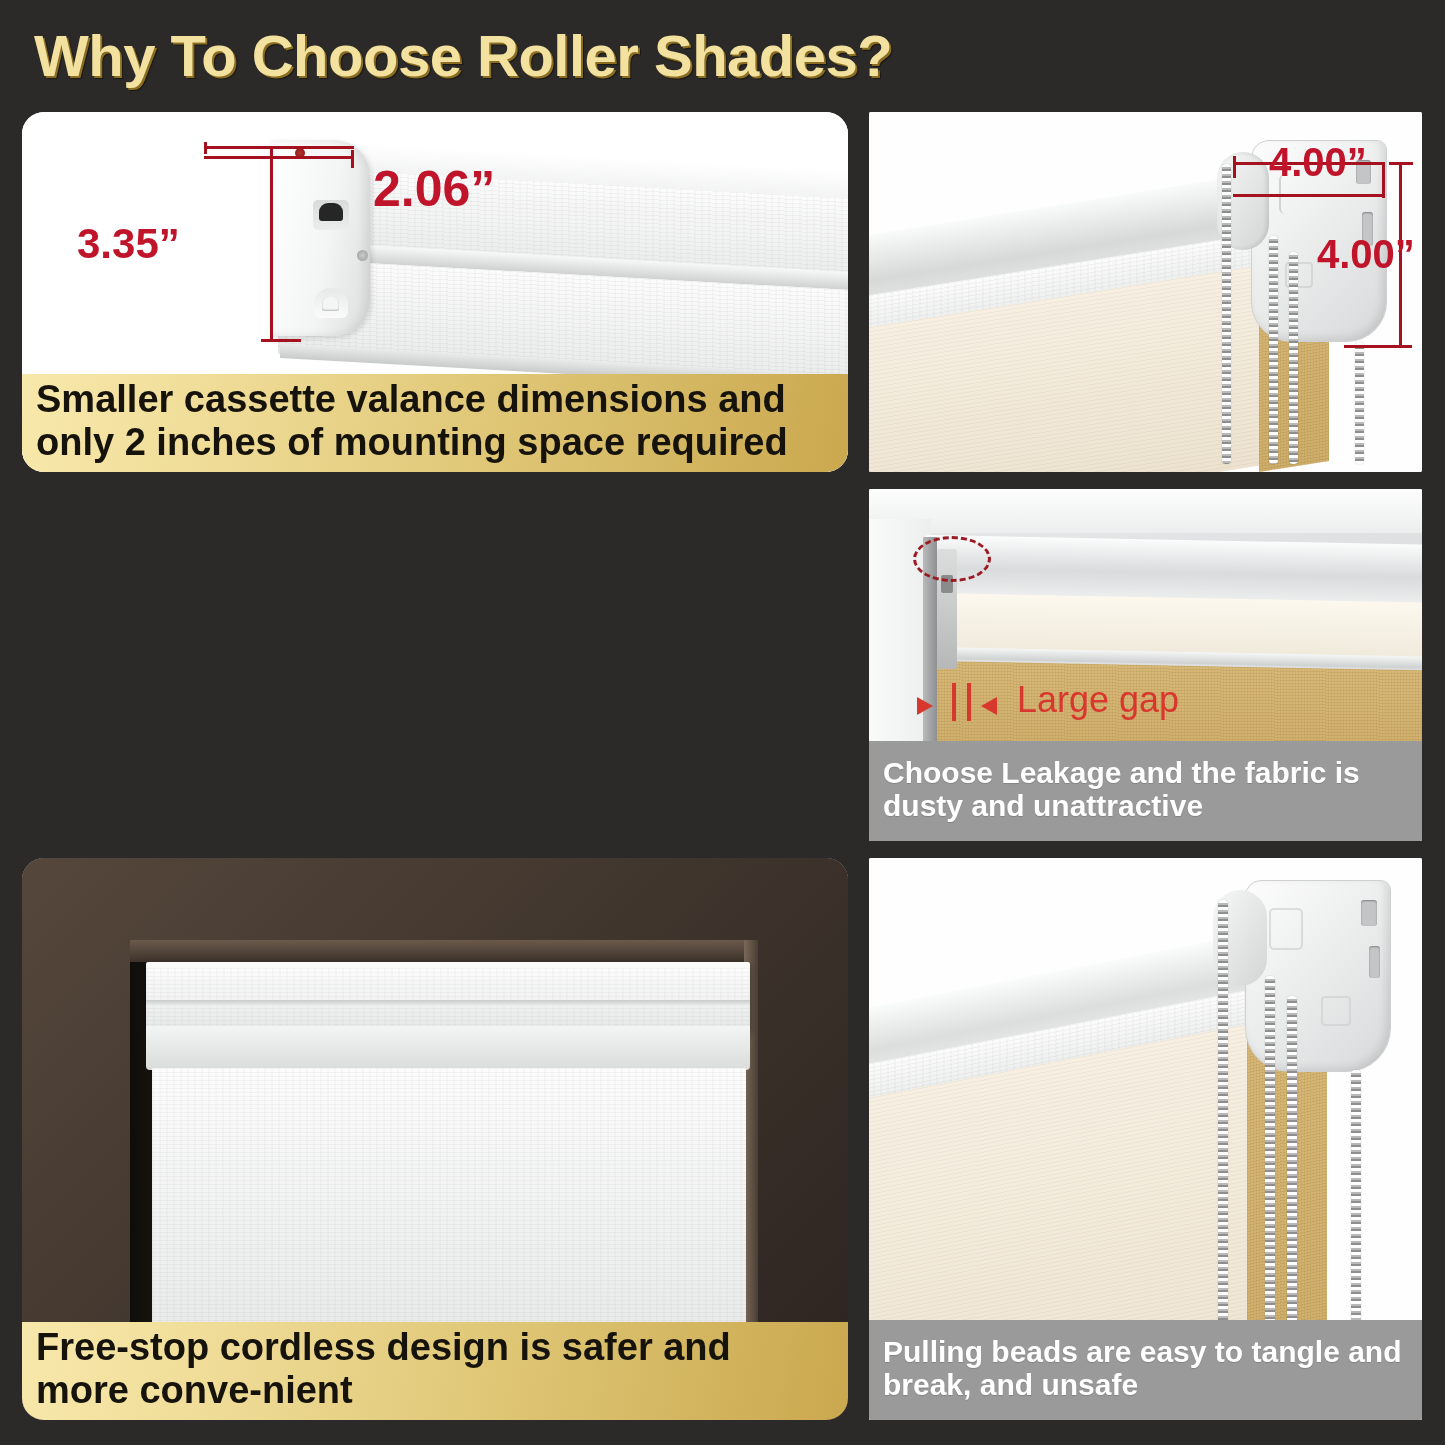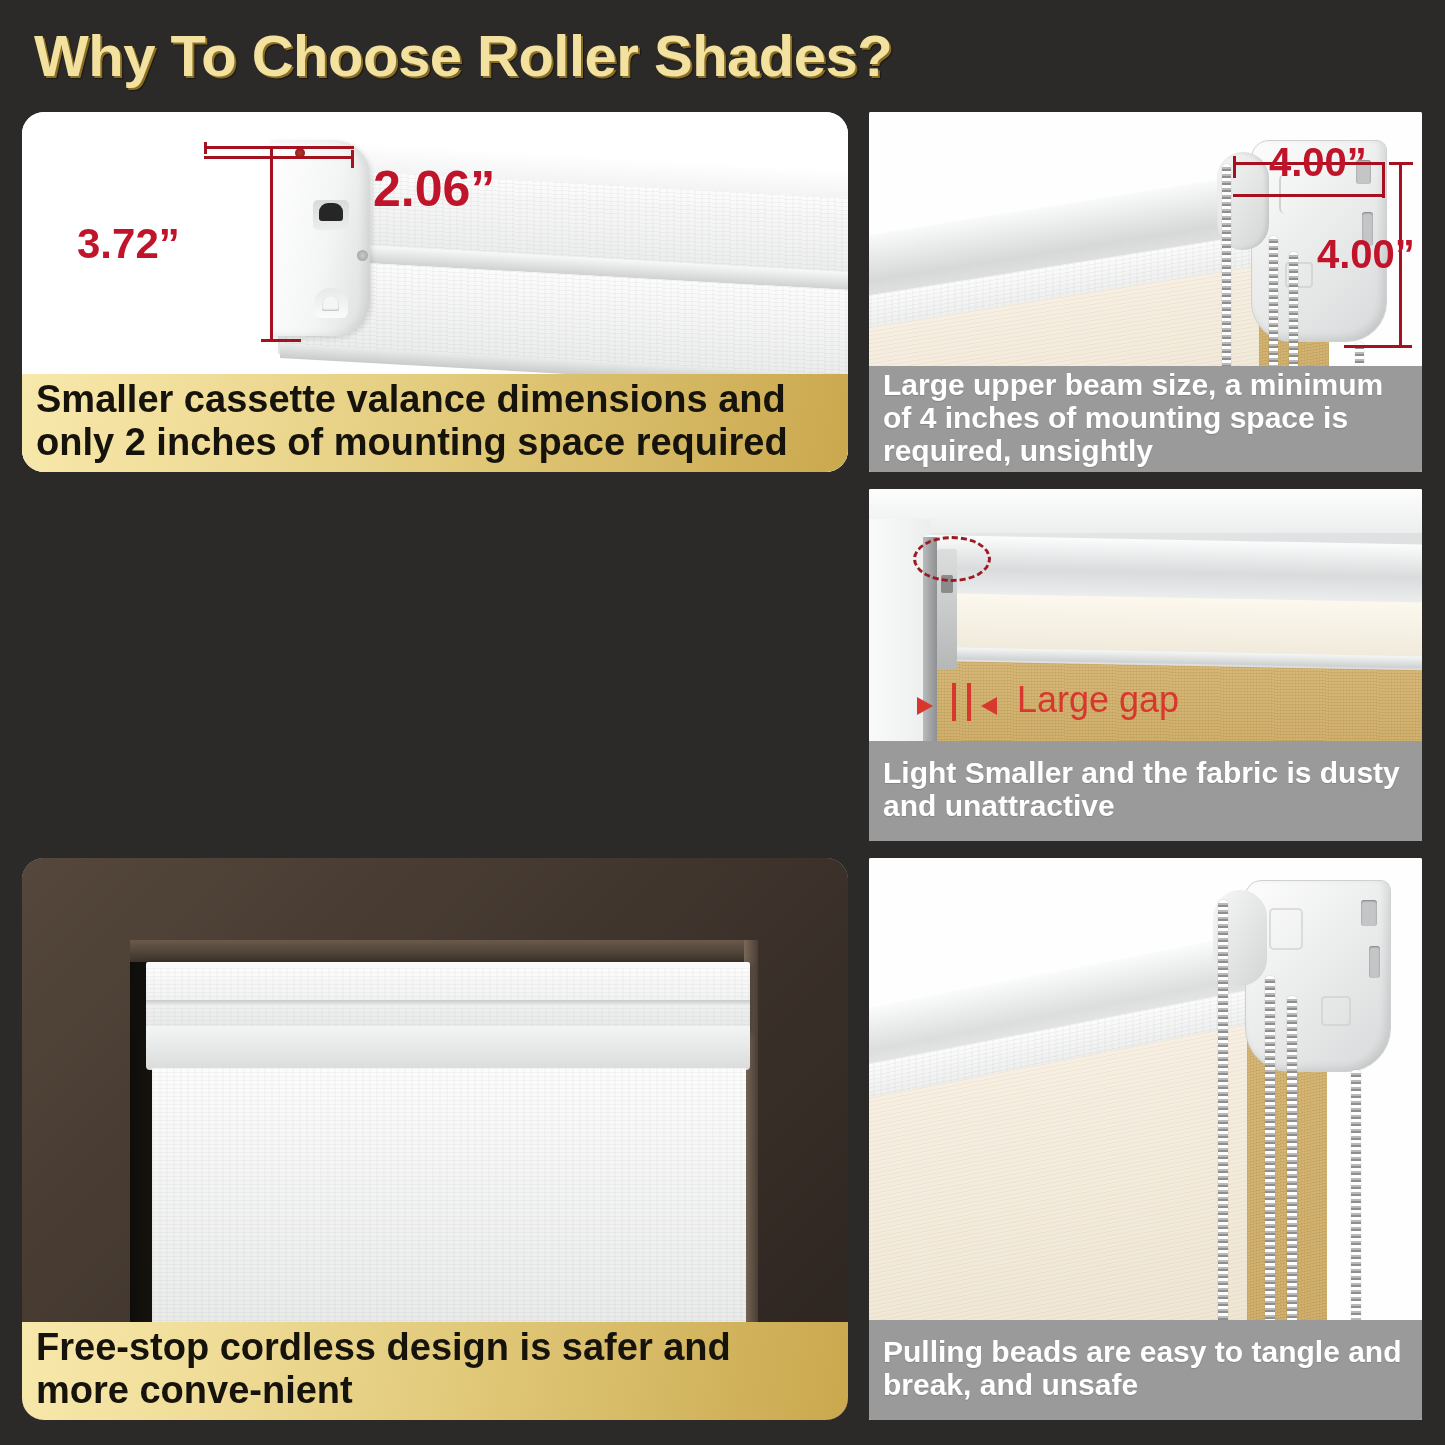--- a/index.html
+++ b/index.html
@@ -155,21 +155,21 @@
 
       <div class="dimline" style="left:182px; top:34px; width:150px; height:3px;"></div>
       <div class="dimline" style="left:182px; top:30px; width:3px; height:12px;"></div>
       <div class="dimline" style="left:182px; top:44px; width:150px; height:3px;"></div>
       <div class="dimline" style="left:329px; top:38px; width:3px; height:18px;"></div>
       <div class="dimtext" style="left:351px; top:20px; font-size:50px;margin-top:28px;">2.06”</div>
 
       <div class="dimline" style="left:248px; top:34px; width:3px; height:196px;"></div>
       <div class="dimline" style="left:239px; top:34px; width:28px; height:3px;"></div>
       <div class="dimline" style="left:239px; top:227px; width:40px; height:3px;"></div>
-      <div class="dimtext" style="left:55px; top:108px; font-size:42px;">3.72”</div>
+      <div class="dimtext" style="left:55px; top:108px; font-size:42px;">3.35”</div>
     </div>
 
     <div class="caption gold" style="height:98px;">
       <span class="caption-text">Smaller cassette valance dimensions and only 2 inches of mounting space required</span>
     </div>
   </div>
 
   <div class="panel right" style="left:869px; top:112px; width:553px; height:360px;">
     <div class="photo" style="background:#fefefe;">
 
@@ -207,23 +207,20 @@
       <div class="dimline" style="left:364px; top:82px; width:152px; height:3px;"></div>
       <div class="dimline" style="left:513px; top:50px; width:3px; height:36px;"></div>
       <div class="dimtext" style="left:400px; top:28px; font-size:40px;">4.00”</div>
 
       <div class="dimline" style="left:530px; top:50px; width:3px; height:186px;"></div>
       <div class="dimline" style="left:520px; top:50px; width:24px; height:3px;"></div>
       <div class="dimline" style="left:475px; top:233px; width:68px; height:3px;"></div>
       <div class="dimtext" style="left:448px; top:120px; font-size:40px;">4.00”</div>
     </div>
 
-    <div class="caption gray" style="height:106px;">
-      <span class="caption-text">Large upper beam size, a minimum of 4 inches of mounting space is required, unsightly</span>
-    </div>
   </div>
 
 
   <div class="panel right" style="left:869px; top:489px; width:553px; height:352px;">
     <div class="photo" style="background:linear-gradient(160deg,#e8e9ea,#d3d5d6);">
 
       <div style="position:absolute; left:0; top:0; width:553px; height:44px;
                   background:linear-gradient(180deg,#fdfdfd,#eceeee);"></div>
 
       <div style="position:absolute; left:0; top:30px; width:62px; height:230px;
@@ -253,21 +250,21 @@
       <div class="dashcircle" style="left:44px; top:47px; width:78px; height:46px;"></div>
 
       <div class="arrow-r" style="left:48px; top:208px;"></div>
       <div class="tick" style="left:83px; top:194px; width:4px; height:38px;"></div>
       <div class="tick" style="left:98px; top:194px; width:4px; height:38px;"></div>
       <div class="arrow-l" style="left:112px; top:208px;"></div>
       <div class="gaptext" style="left:148px; top:190px; font-size:36px;">Large gap</div>
     </div>
 
     <div class="caption gray" style="height:100px;">
-      <span class="caption-text">Light Smaller and the fabric is dusty and unattractive</span>
+      <span class="caption-text">Choose Leakage and the fabric is dusty and unattractive</span>
     </div>
   </div>
 
   <div class="panel right" style="left:869px; top:858px; width:553px; height:562px;">
     <div class="photo" style="background:#fefefe;">
 
       <div style="position:absolute; left:-10px; top:70px; width:420px; height:86px;
                   background:linear-gradient(180deg,#fafbfb,#dcdede,#f2f3f3);
                   transform:skewY(-11deg); transform-origin:right top; border-radius:3px;"></div>
       <div class="fab-white" style="position:absolute; left:-10px; top:128px; width:410px; height:46px;

